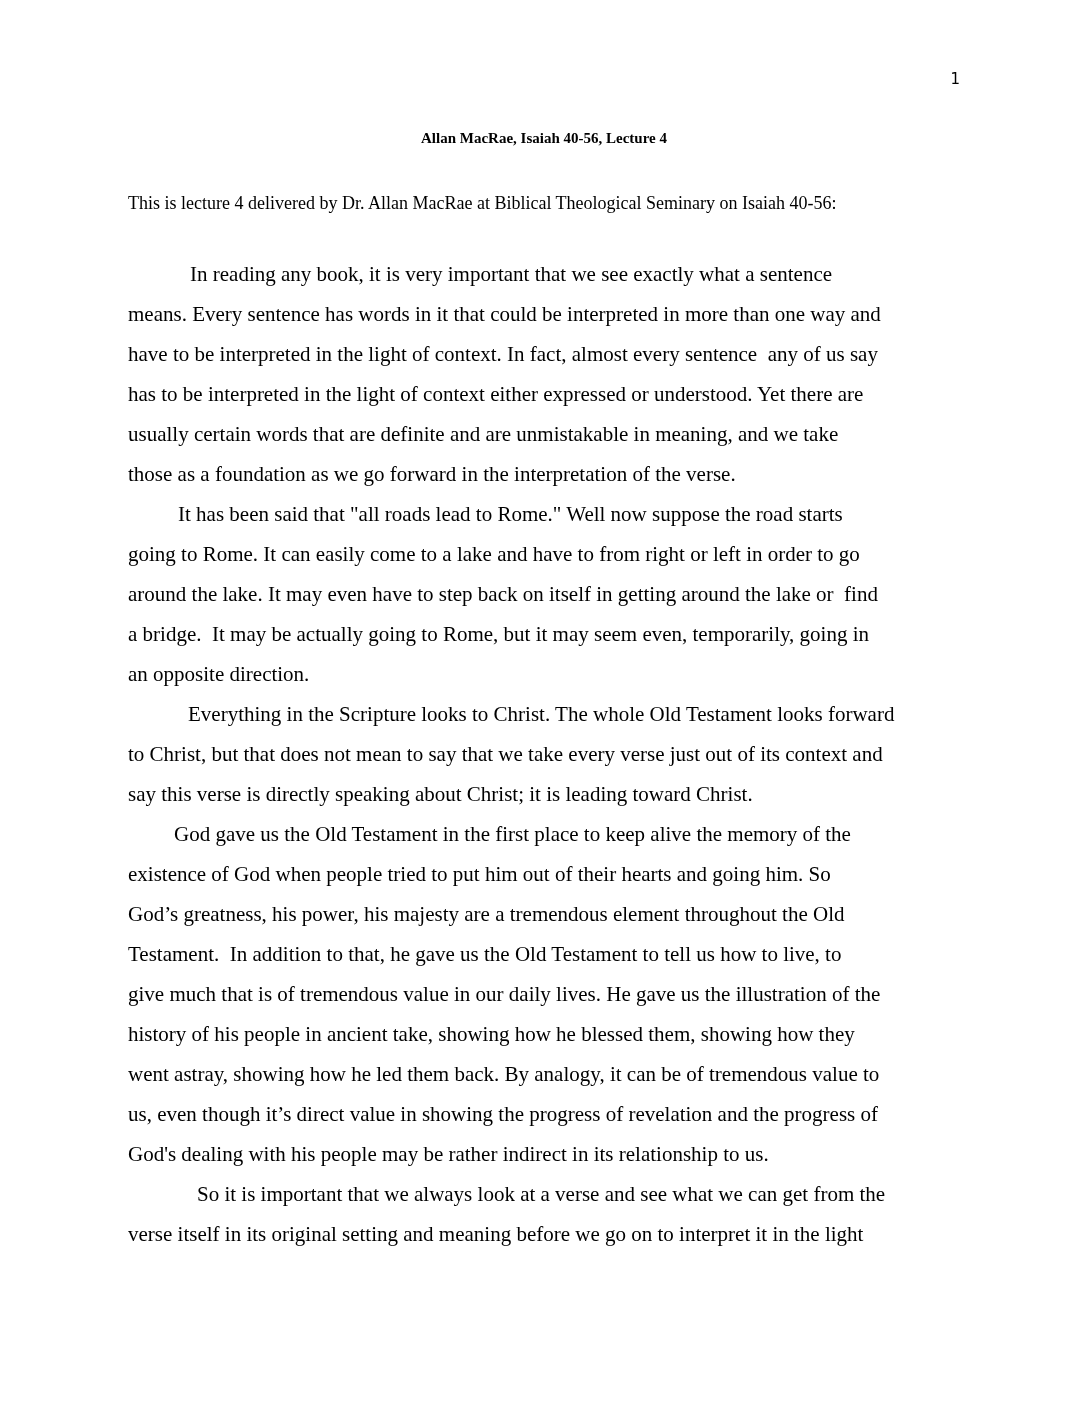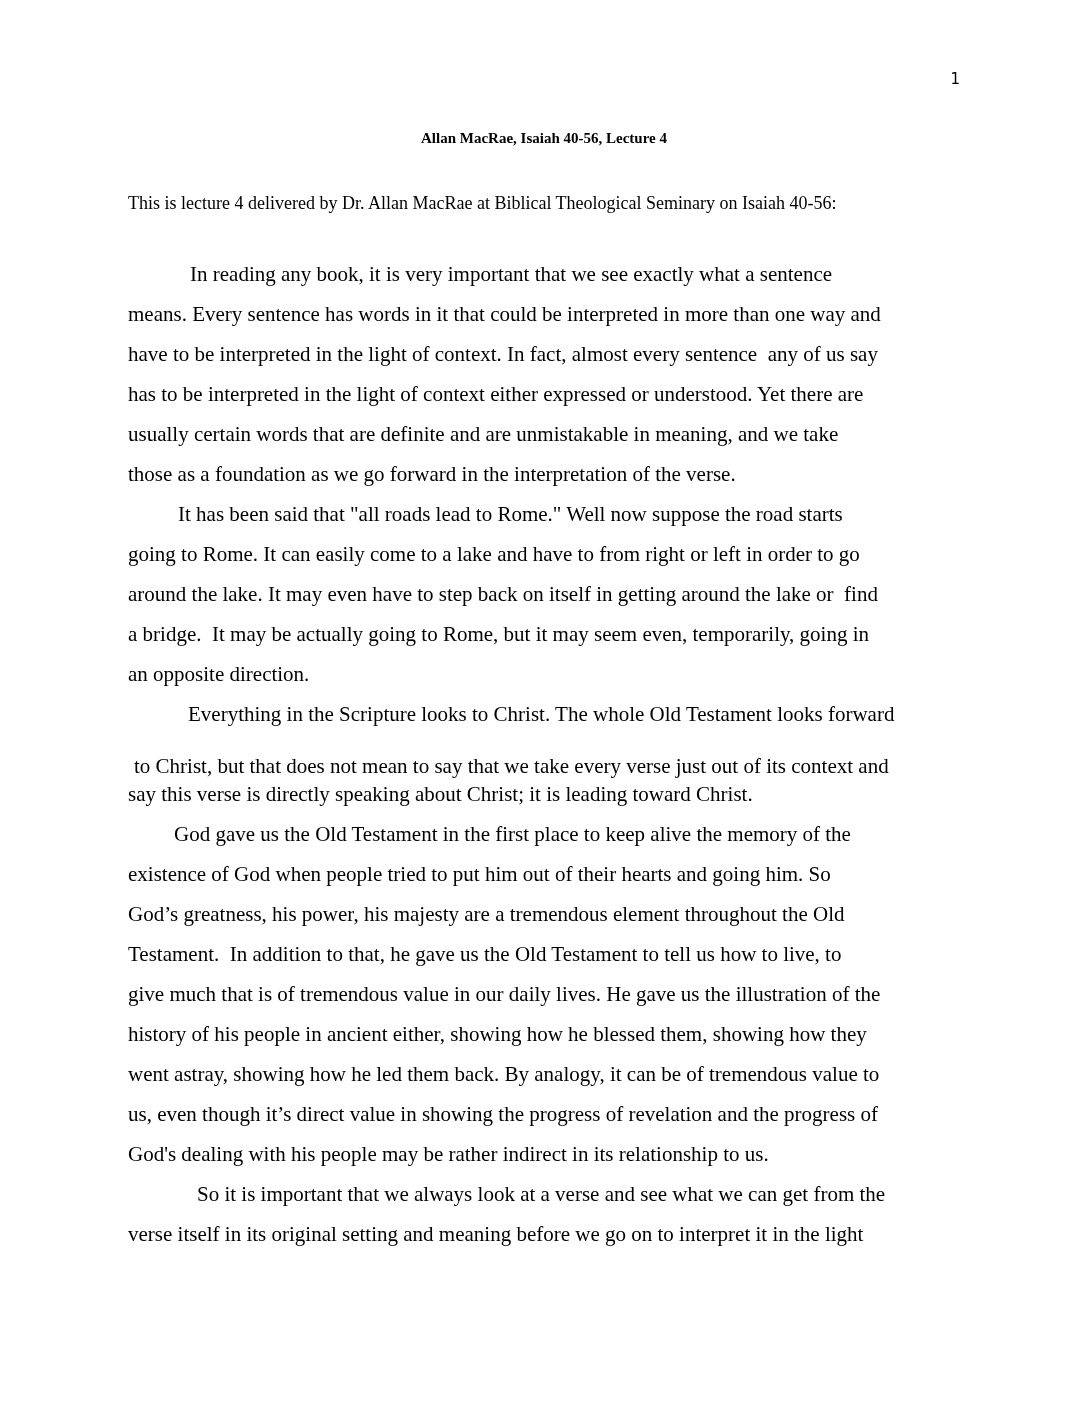--- a/index.html
+++ b/index.html
@@ -23,27 +23,27 @@
       <div class="line" style="top: 341px; left: 128px;">have to be interpreted in the light of context. In fact, almost every sentence  any of us say</div>
       <div class="line" style="top: 381px; left: 128px;">has to be interpreted in the light of context either expressed or understood. Yet there are</div>
       <div class="line" style="top: 421px; left: 128px;">usually certain words that are definite and are unmistakable in meaning, and we take</div>
       <div class="line" style="top: 461px; left: 128px;">those as a foundation as we go forward in the interpretation of the verse.</div>
       <div class="line" style="top: 501px; left: 178px;">It has been said that "all roads lead to Rome." Well now suppose the road starts</div>
       <div class="line" style="top: 541px; left: 128px;">going to Rome. It can easily come to a lake and have to from right or left in order to go</div>
       <div class="line" style="top: 581px; left: 128px;">around the lake. It may even have to step back on itself in getting around the lake or  find</div>
       <div class="line" style="top: 621px; left: 128px;">a bridge.  It may be actually going to Rome, but it may seem even, temporarily, going in</div>
       <div class="line" style="top: 661px; left: 128px;">an opposite direction.</div>
       <div class="line" style="top: 701px; left: 174px; margin-left: 14px;">Everything in the Scripture looks to Christ. The whole Old Testament looks forward</div>
-      <div class="line" style="top: 741px; left: 134px; margin-top: 12px;">to Christ, but that does not mean to say that we take every verse just out of its context and</div>
+      <div class="line" style="top: 741px; left: 128px;">to Christ, but that does not mean to say that we take every verse just out of its context and</div>
       <div class="line" style="top: 781px; left: 128px;">say this verse is directly speaking about Christ; it is leading toward Christ.</div>
       <div class="line" style="top: 821px; left: 174px;">God gave us the Old Testament in the first place to keep alive the memory of the</div>
       <div class="line" style="top: 861px; left: 128px;">existence of God when people tried to put him out of their hearts and going him. So</div>
       <div class="line" style="top: 901px; left: 128px;">God’s greatness, his power, his majesty are a tremendous element throughout the Old</div>
       <div class="line" style="top: 941px; left: 128px;">Testament.  In addition to that, he gave us the Old Testament to tell us how to live, to</div>
       <div class="line" style="top: 981px; left: 128px;">give much that is of tremendous value in our daily lives. He gave us the illustration of the</div>
-      <div class="line" style="top: 1021px; left: 128px;">history of his people in ancient either, showing how he blessed them, showing how they</div>
+      <div class="line" style="top: 1021px; left: 128px;">history of his people in ancient take, showing how he blessed them, showing how they</div>
       <div class="line" style="top: 1061px; left: 128px;">went astray, showing how he led them back. By analogy, it can be of tremendous value to</div>
       <div class="line" style="top: 1101px; left: 128px;">us, even though it’s direct value in showing the progress of revelation and the progress of</div>
       <div class="line" style="top: 1141px; left: 128px;">God's dealing with his people may be rather indirect in its relationship to us.</div>
       <div class="line" style="top: 1181px; left: 197px;">So it is important that we always look at a verse and see what we can get from the</div>
       <div class="line" style="top: 1221px; left: 128px;">verse itself in its original setting and meaning before we go on to interpret it in the light</div>
     </div>
 </div>
 
 </body></html>

